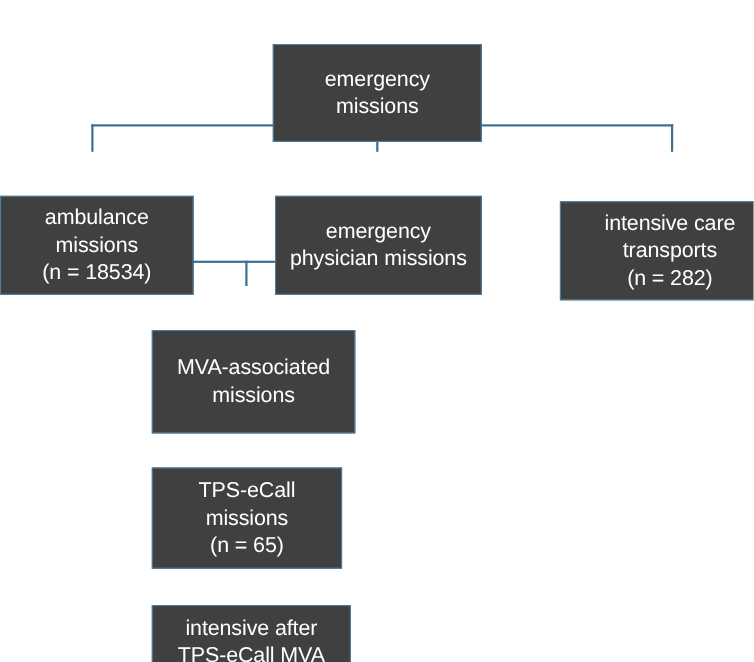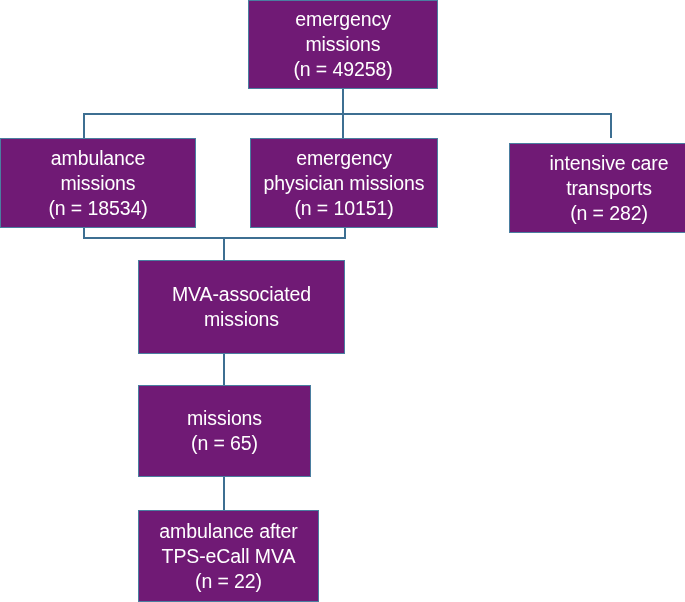--- a/index.html
+++ b/index.html
@@ -15,51 +15,52 @@
   }
   #flowchart {
     position: relative;
     width: 685px;
     height: 602px;
     background: #ffffff;
   }
   .node {
     position: absolute;
     box-sizing: border-box;
-    background: #701a75;
+    background: #404040;
     border: 1px solid #4a7ea0;
     color: #ffffff;
     display: flex;
     flex-direction: column;
     align-items: center;
     justify-content: center;
     text-align: center;
     font-size: 19.5px;
     line-height: 25px;
     letter-spacing: -0.1px;
     z-index: 2;
+    margin-top: 40px;
   }
   .node .line {
     display: block;
     white-space: nowrap;
   }
   .edge {
     position: absolute;
     background: #3d6f92;
     z-index: 1;
   }
   .edge.v { width: 2px; }
   .edge.h { height: 2px; }
 
   
   #node-emergency-missions { left: 248px;  top: 0px;   width: 190px; height: 89px; }
-  #node-ambulance-missions { left: 0px;    top: 138px; width: 196px; height: 90px; }
+  #node-ambulance-missions { left: 0px;    top: 138px; width: 176px; height: 90px; }
   #node-physician-missions { left: 250px;  top: 138px; width: 188px; height: 90px; }
   #node-icu-transports     { left: 509px;  top: 143px; width: 200px; height: 90px; }
-  #node-mva-missions       { left: 138px;  top: 260px; width: 207px; height: 94px; }
+  #node-mva-missions       { left: 138px;  top: 260px; width: 185px; height: 94px; }
   #node-tps-missions       { left: 138px;  top: 385px; width: 173px; height: 92px; }
   #node-patients-after     { left: 138px;  top: 510px; width: 181px; height: 92px; }
 
   
   
   #edge-top-stem        { left: 342px; top: 89px;  height: 49px; }
   
   #edge-top-bus         { left: 83px;  top: 113px; width: 529px; }
   
   #edge-drop-ambulance  { left: 83px;  top: 113px; height: 25px; }
@@ -89,50 +90,49 @@
   <div class="edge v" id="edge-merge-right"></div>
   <div class="edge h" id="edge-merge-bus"></div>
   <div class="edge v" id="edge-merge-stem"></div>
 
   <div class="edge v" id="edge-mva-to-tps"></div>
   <div class="edge v" id="edge-tps-to-patients"></div>
 
   <div class="node" id="node-emergency-missions">
     <span class="line">emergency</span>
     <span class="line">missions</span>
-    <span class="line">(n = 49258)</span>
   </div>
 
   <div class="node" id="node-ambulance-missions">
     <span class="line">ambulance</span>
     <span class="line">missions</span>
     <span class="line">(n = 18534)</span>
   </div>
 
   <div class="node" id="node-physician-missions">
     <span class="line">emergency</span>
     <span class="line">physician missions</span>
-    <span class="line">(n = 10151)</span>
   </div>
 
   <div class="node" id="node-icu-transports">
     <span class="line">intensive care</span>
     <span class="line">transports</span>
     <span class="line">(n = 282)</span>
   </div>
 
   <div class="node" id="node-mva-missions">
     <span class="line">MVA-associated</span>
     <span class="line">missions</span>
   </div>
 
   <div class="node" id="node-tps-missions">
+    <span class="line">TPS-eCall</span>
     <span class="line">missions</span>
     <span class="line">(n = 65)</span>
   </div>
 
   <div class="node" id="node-patients-after">
-    <span class="line">ambulance after</span>
+    <span class="line">intensive after</span>
     <span class="line">TPS-eCall MVA</span>
     <span class="line">(n = 22)</span>
   </div>
 
 </div>
 
 </body></html>

